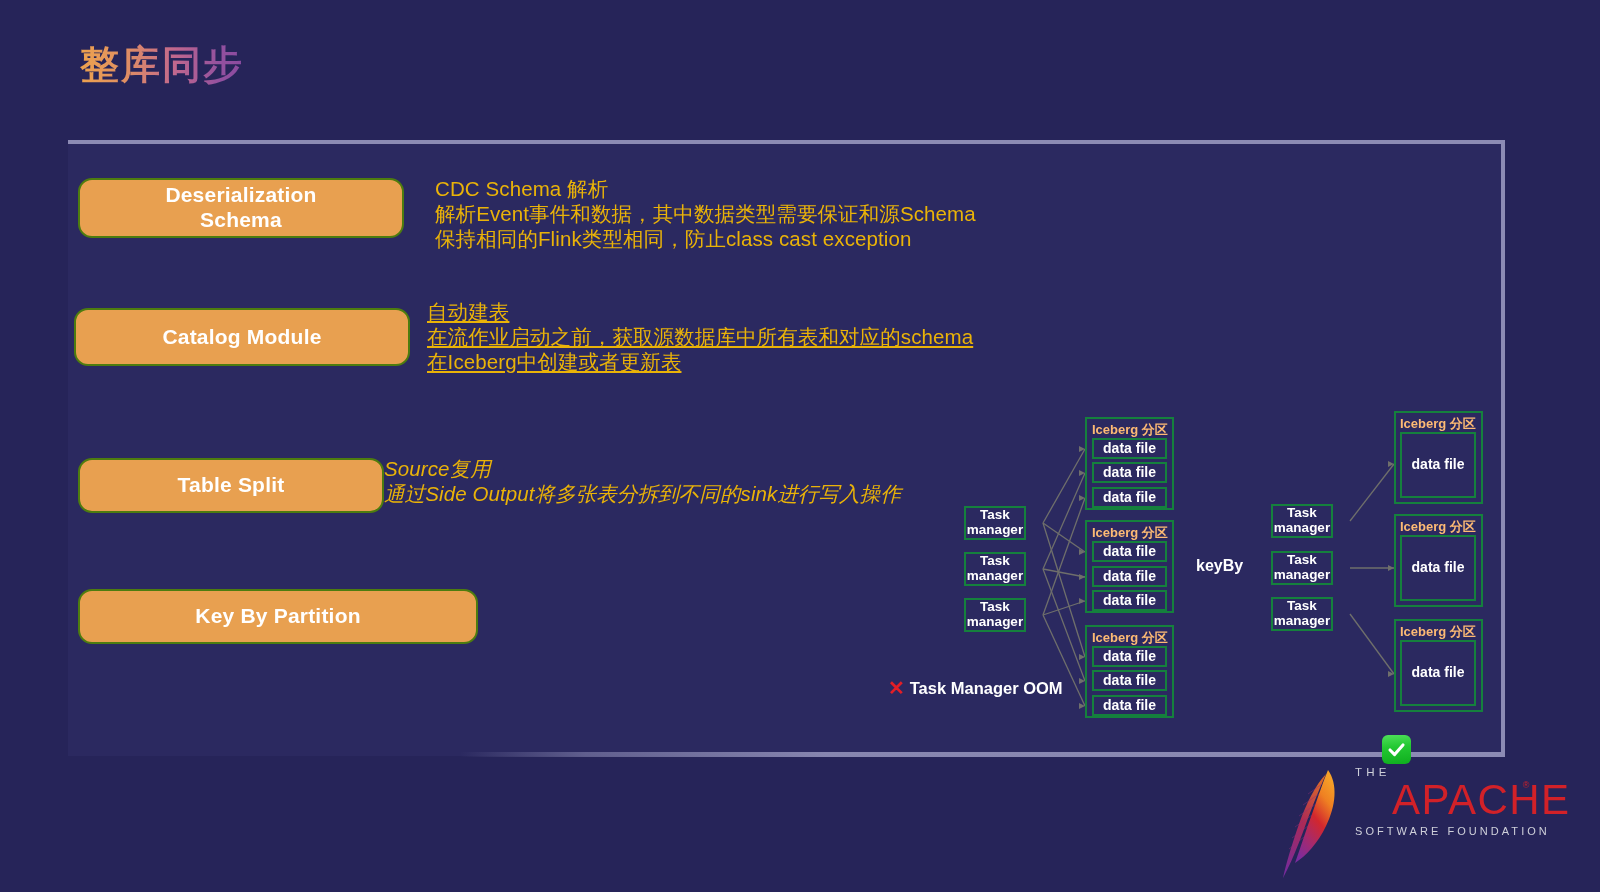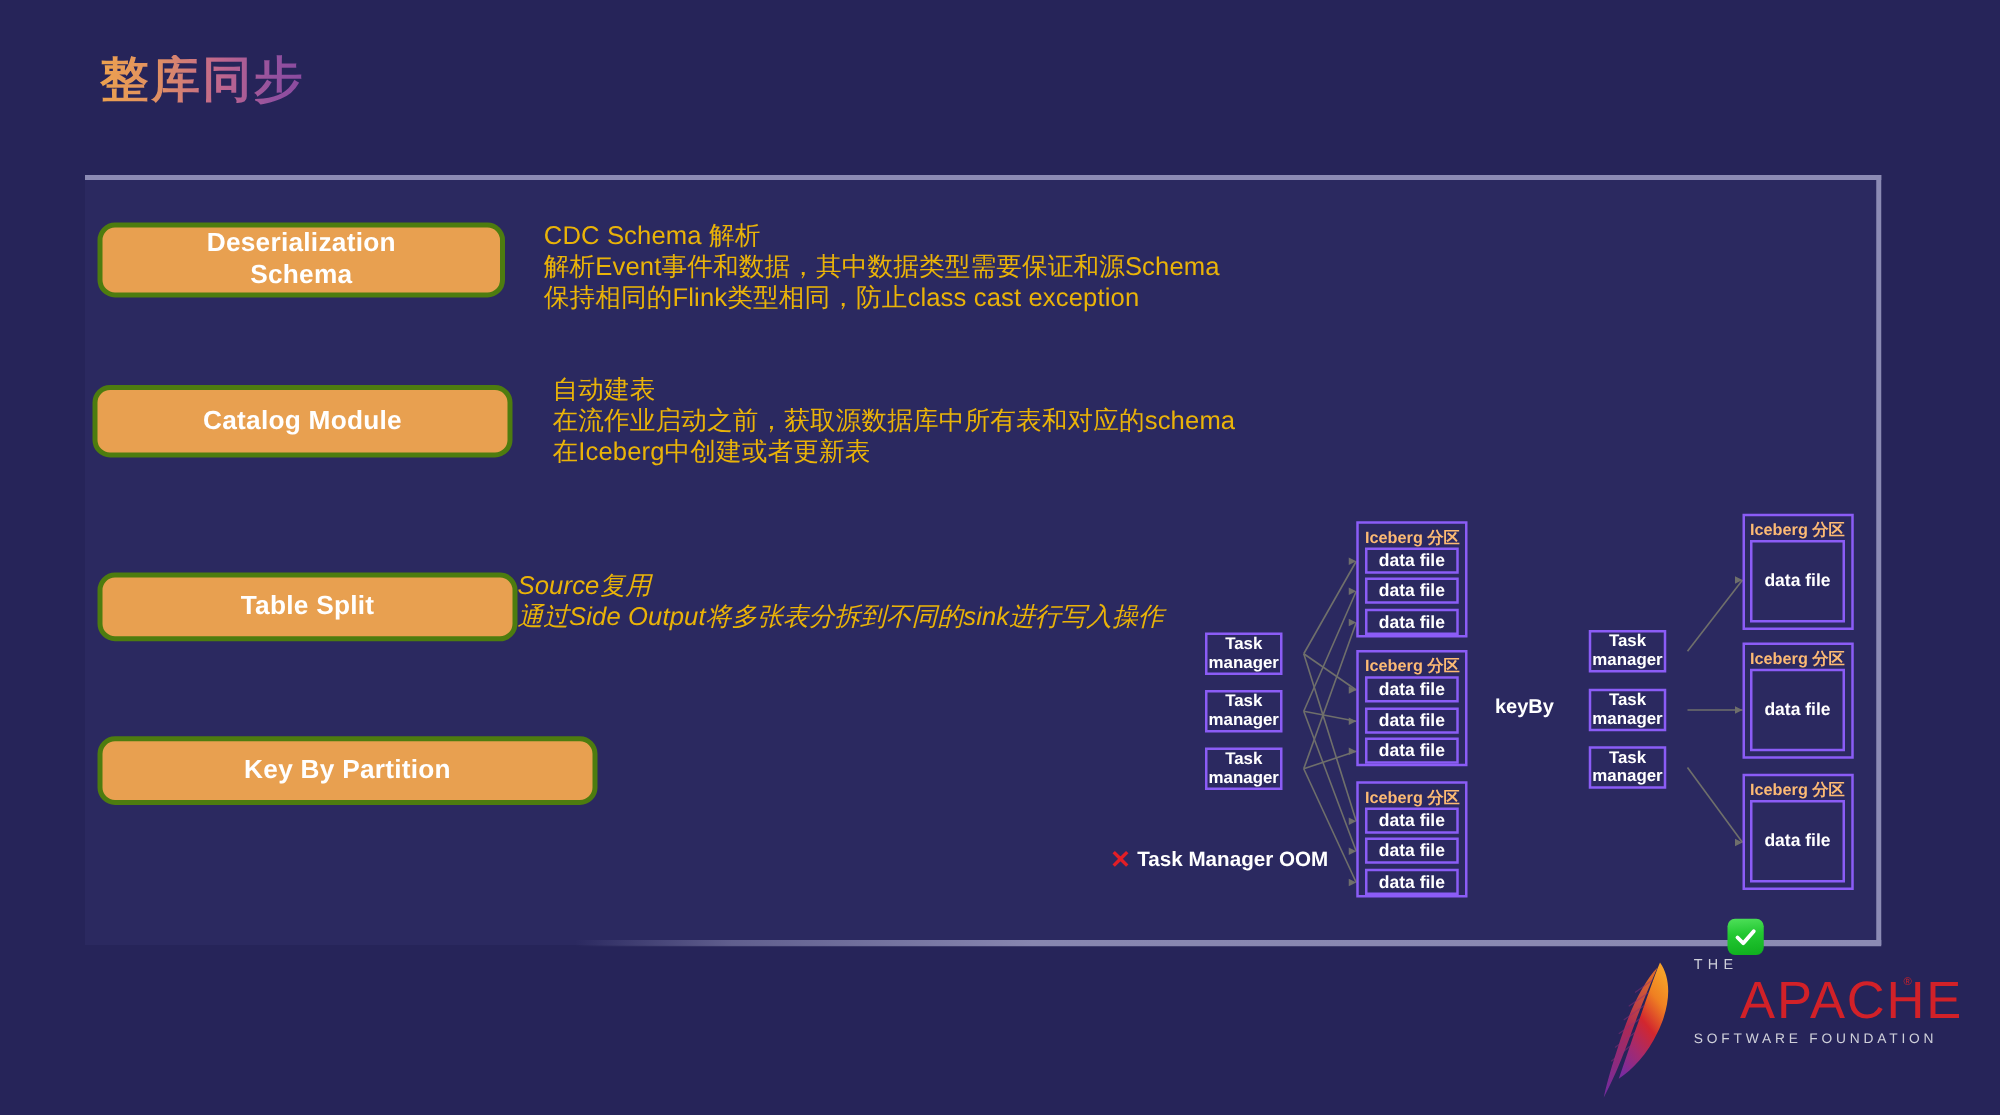--- a/index.html
+++ b/index.html
@@ -69,21 +69,21 @@
   }
 
   
   .feature-row {
     position: absolute;
     display: flex;
     align-items: flex-start;
   }
   .feature-chip {
     background: #e8a050;
-    border: 4px solid #4d7c0f;
+    border: 2px solid #4d7c0f;
     border-radius: 14px;
     color: #ffffff;
     font-weight: bold;
     display: flex;
     align-items: center;
     justify-content: center;
     text-align: center;
     box-sizing: border-box;
     font-size: 21px;
     line-height: 1.18;
@@ -97,34 +97,34 @@
     white-space: pre-line;
     letter-spacing: 0.1px;
   }
 
   #row-deser       { left: 78px;  top: 178px; }
   #row-deser .feature-chip { width: 326px; height: 60px; }
   #row-deser .feature-desc { margin-left: 31px; margin-top: -2px; }
 
   #row-catalog     { left: 74px;  top: 308px; }
   #row-catalog .feature-chip { width: 336px; height: 58px; }
-  #row-catalog .feature-desc { margin-left: 32px; margin-top: -9px; }
+  #row-catalog .feature-desc { margin-left: 17px; margin-top: -9px; text-decoration: underline; }
 
   #row-split       { left: 78px;  top: 458px; }
-  #row-split .feature-chip { width: 336px; height: 55px; }
+  #row-split .feature-chip { width: 306px; height: 55px; }
   #row-split .feature-desc { margin-top: -2px; font-style: italic; }
 
   #row-keyby       { left: 78px;  top: 589px; }
   #row-keyby .feature-chip { width: 400px; height: 55px; }
   #row-keyby .feature-desc { margin-left: 25px; margin-top: -3px; font-size: 22px; line-height: 1.4; }
 
   
   .box {
     position: absolute;
-    border: 2px solid #8b5cf6;
+    border: 2px solid #15803d;
     box-sizing: border-box;
     display: flex;
     align-items: center;
     justify-content: center;
     color: #ffffff;
     font-weight: bold;
     text-align: center;
     background: transparent;
     line-height: 1.08;
   }

